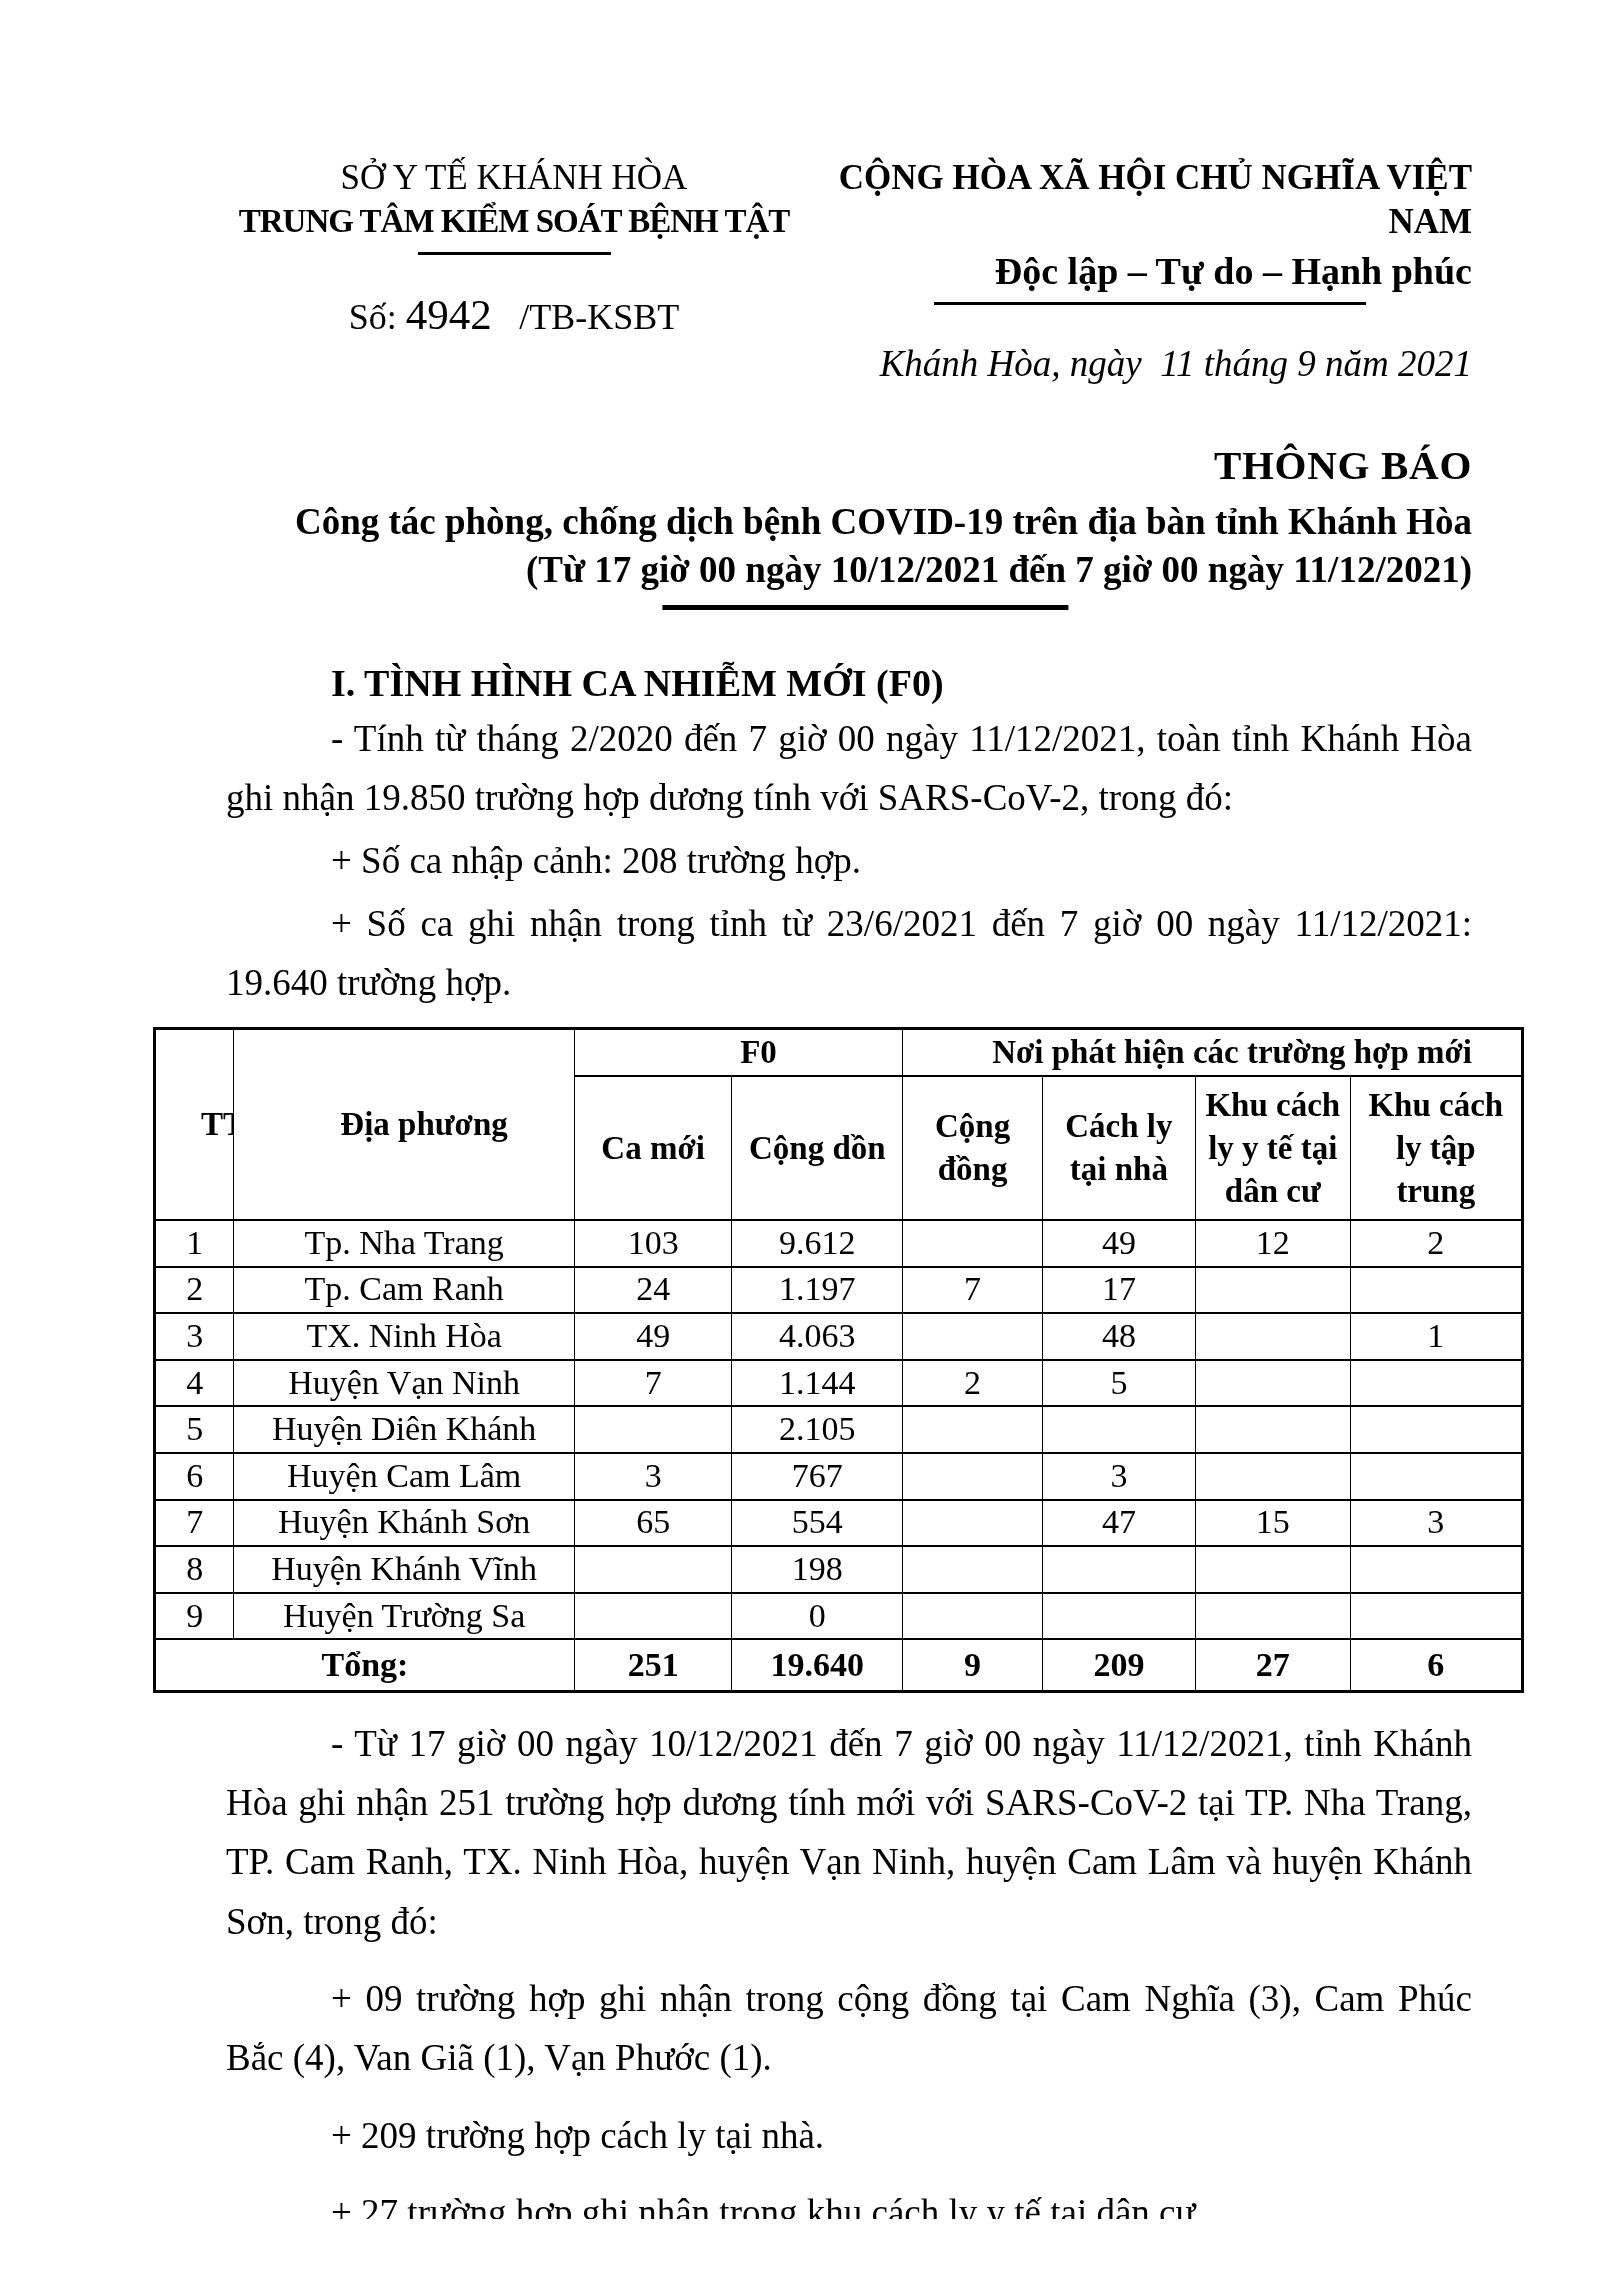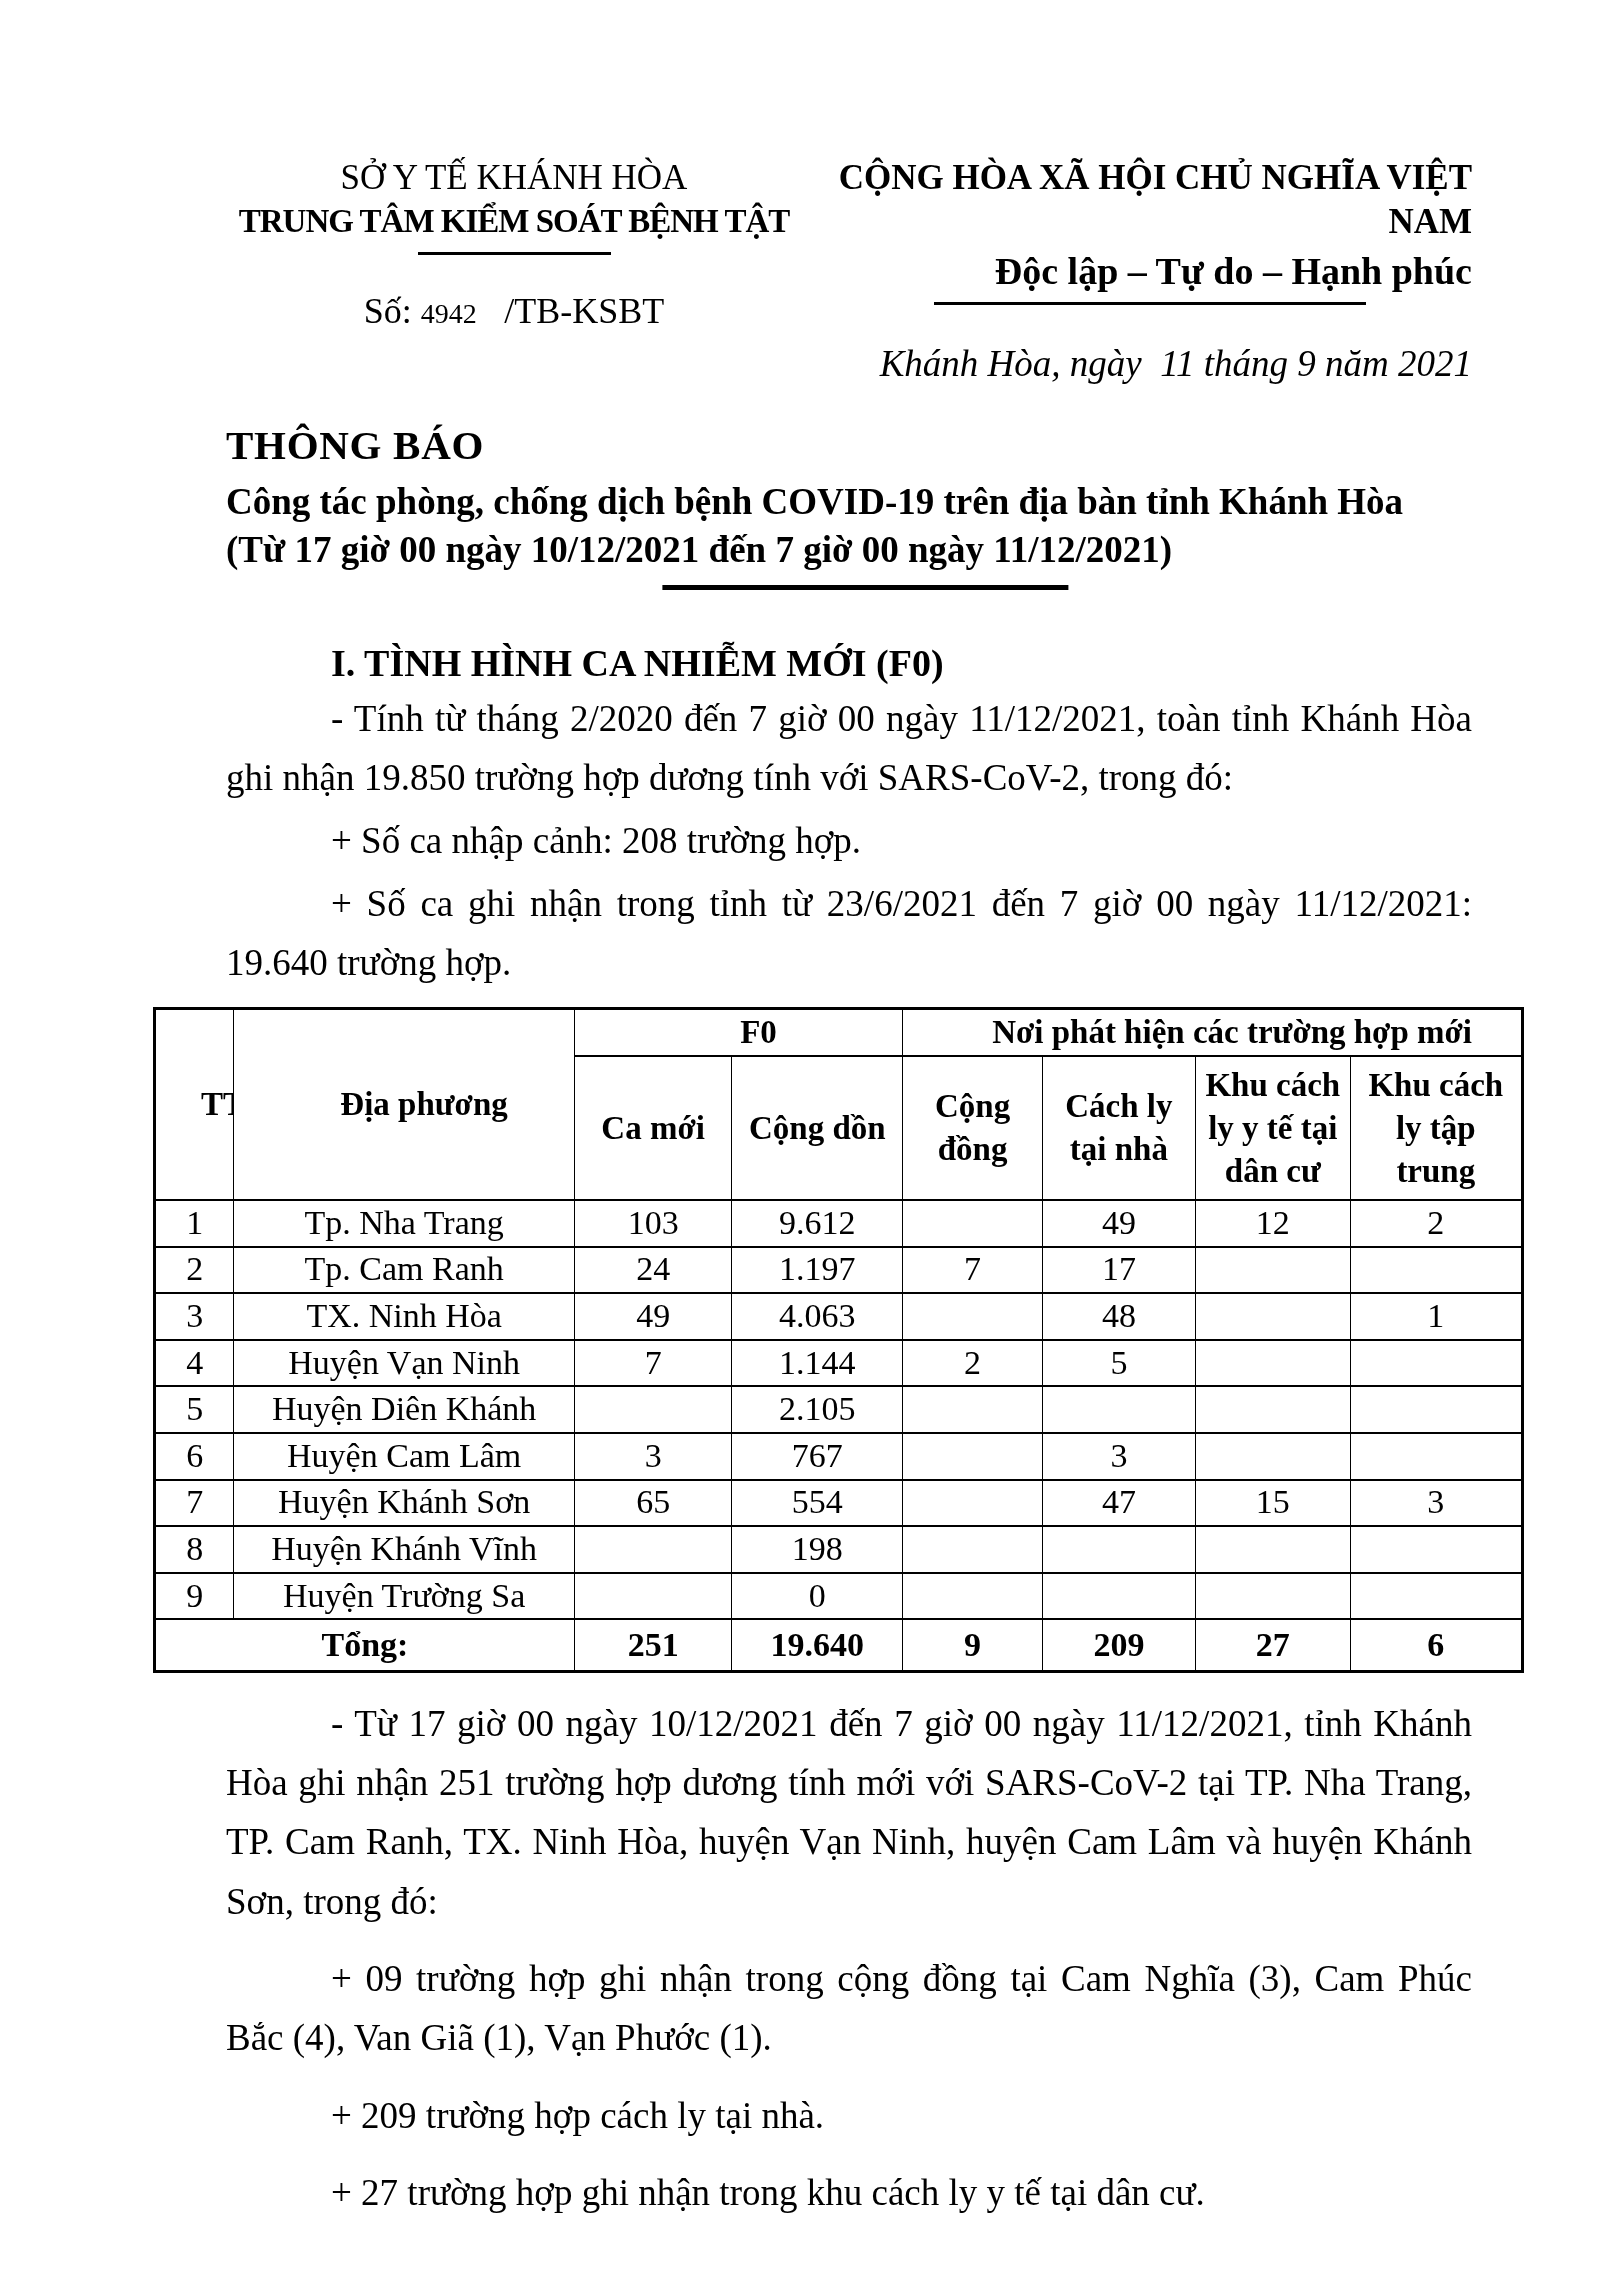--- a/index.html
+++ b/index.html
@@ -17,25 +17,25 @@
   .header-left{width:576px;text-align:center;flex:none;}
   .header-right{flex:1;text-align:right;padding-left:26px;}
   .org-line1{font-size:35px;line-height:1.25;}
   .org-line2{font-size:33px;font-weight:bold;letter-spacing:-1px;line-height:1.3;}
   .motto1{font-size:35px;font-weight:bold;line-height:1.25;}
   .motto2{font-size:38px;font-weight:bold;margin-top:5.2px;}
   .hrule{height:3.3px;background:#000;margin:9.2px auto 0;}
   .rule-left{width:193px;}
   .rule-right{width:432px;}
   .so-line{margin-top:35px;font-size:36px;white-space:nowrap;}
-  .so-num{font-size:28px;margin-left:9px;}
+  .so-num{font-size:43px;margin-left:9px;}
   .so-suffix{margin-left:27.5px;}
   .date-line{margin-top:37px;font-size:37px;font-style:italic;white-space:pre-wrap;}
   
-  .title-block{margin-top:36px;text-align:left;}
+  .title-block{margin-top:56px;text-align:right;}
   .title1{font-size:41px;font-weight:bold;letter-spacing:0.7px;}
   .title2{font-size:37px;font-weight:bold;margin-top:10.5px;}
   .title3{font-size:37px;font-weight:bold;margin-top:5.2px;}
   .title-rule{width:406px;height:4.6px;background:#000;margin:14.4px auto 0;transform:translateX(16.4px);}
   
   .section-heading{margin-top:51px;font-size:38px;font-weight:bold;text-indent:105px;}
   .para{font-size:37px;line-height:1.6;margin:3.9px 0 0;}
   .indent{text-indent:105px;}
   .justify{text-align:justify;}
   .after-table{margin-top:21px;}

